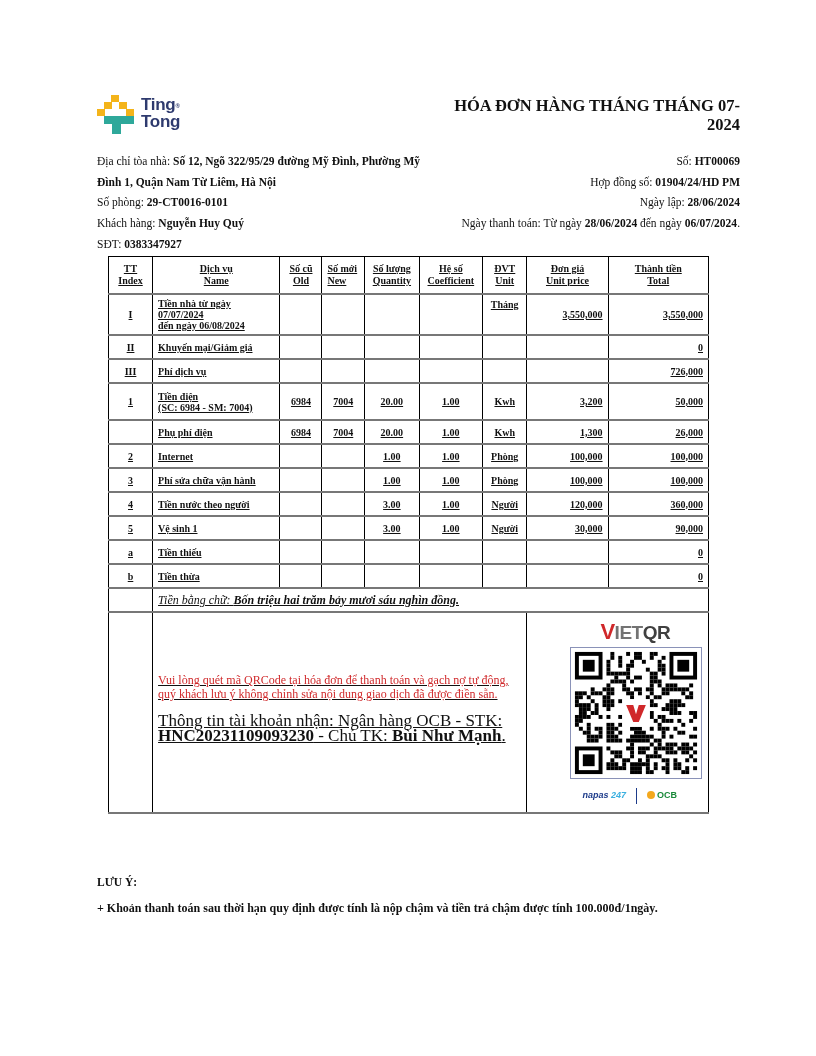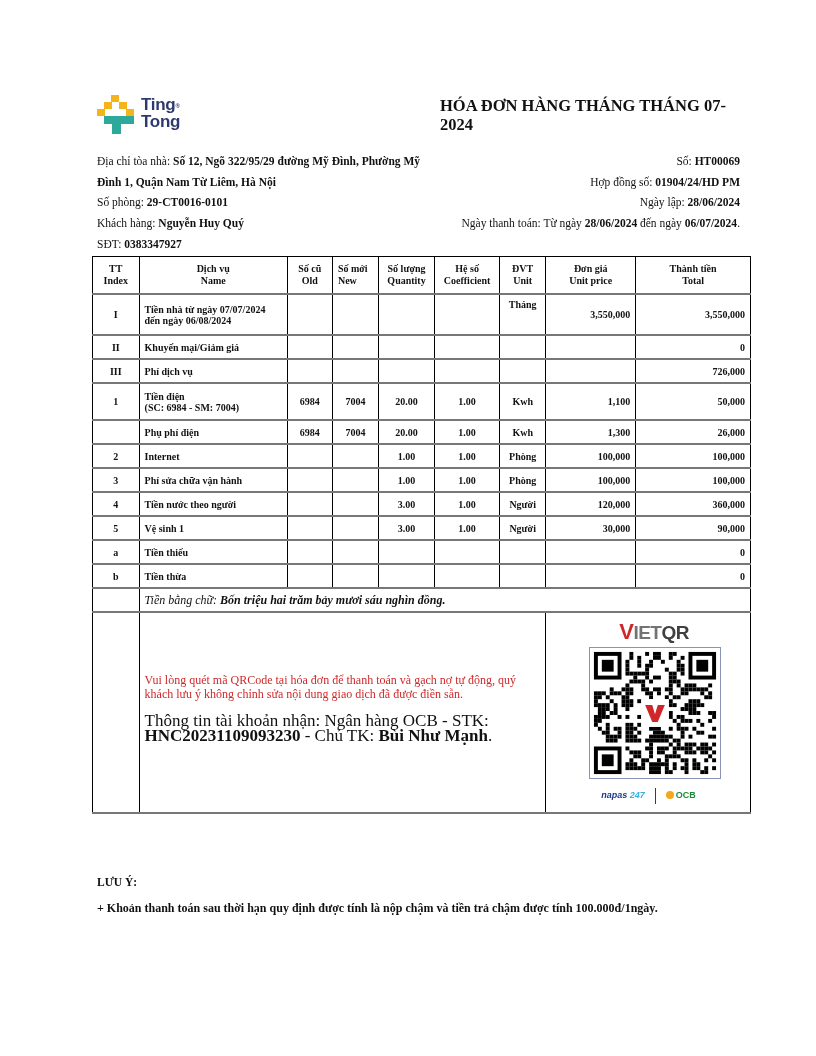--- a/index.html
+++ b/index.html
@@ -1,24 +1,24 @@
 <!DOCTYPE html>
 <html><head>
 <meta charset="utf-8">
 <style>
   html, body { margin:0; padding:0; background:#ffffff; }
   body { width:816px; height:1056px; position:relative; font-family:"Liberation Serif", serif; color:#111; overflow:hidden; }
   .logo { position:absolute; left:97px; top:95px; width:95px; height:42px; }
   .logo-text { position:absolute; left:44px; top:1px; font-family:"Liberation Sans", sans-serif; font-weight:bold; color:#2e3a6e; font-size:17px; line-height:17px; letter-spacing:-0.3px; }
   .logo-text sup { font-size:6px; vertical-align:top; position:relative; top:2px; }
-  .title { position:absolute; right:76px; top:96px; width:300px; font-weight:bold; font-size:16.5px; line-height:19px; }
+  .title { position:absolute; right:76px; top:96px; width:300px; text-align:right; font-weight:bold; font-size:16.5px; line-height:19px; }
   .info-left { position:absolute; left:97px; top:151px; width:350px; font-size:11.5px; line-height:20.7px; }
   .info-right { position:absolute; right:76px; top:151px; width:330px; font-size:11.5px; line-height:20.7px; text-align:right; }
   b { font-weight:bold; }
-  table.inv { position:absolute; left:92px; top:256px; width:659px; border-collapse:collapse; font-size:10px; }
+  table.inv { position:absolute; left:108px; top:256px; width:601px; border-collapse:collapse; font-size:10px;text-decoration:underline; }
   table.inv td, table.inv th { border:1px solid #000; padding:0 5px; font-weight:bold; }
   table.inv tr { border-bottom:2px solid #777; }
   table.inv th { height:36px; text-align:center; font-size:10px; line-height:12px; }
   table.inv td { height:22px; }
   td.c { text-align:center; }
   td.r { text-align:right; }
   td.l { text-align:left; }
   tr.tall td { height:35px; }
   .inwords { font-weight:normal !important; font-size:12px; }
   .inwords i { font-style:italic; }
@@ -135,21 +135,21 @@
         <td class="r">726,000</td>
       </tr>
       <tr class="tall">
         <td class="c">1</td>
         <td class="l"><span>Tiền điện</span><br><span>(SC: 6984 - SM: 7004)</span></td>
         <td class="c">6984</td>
         <td class="c">7004</td>
         <td class="c">20.00</td>
         <td class="c">1.00</td>
         <td class="c">Kwh</td>
-        <td class="r">1,100</td>
+        <td class="r">3,200</td>
         <td class="r">50,000</td>
       </tr>
       <tr>
         <td class="c"></td>
         <td class="l"><span>Phụ phí điện</span></td>
         <td class="c">6984</td>
         <td class="c">7004</td>
         <td class="c">20.00</td>
         <td class="c">1.00</td>
         <td class="c">Kwh</td>

